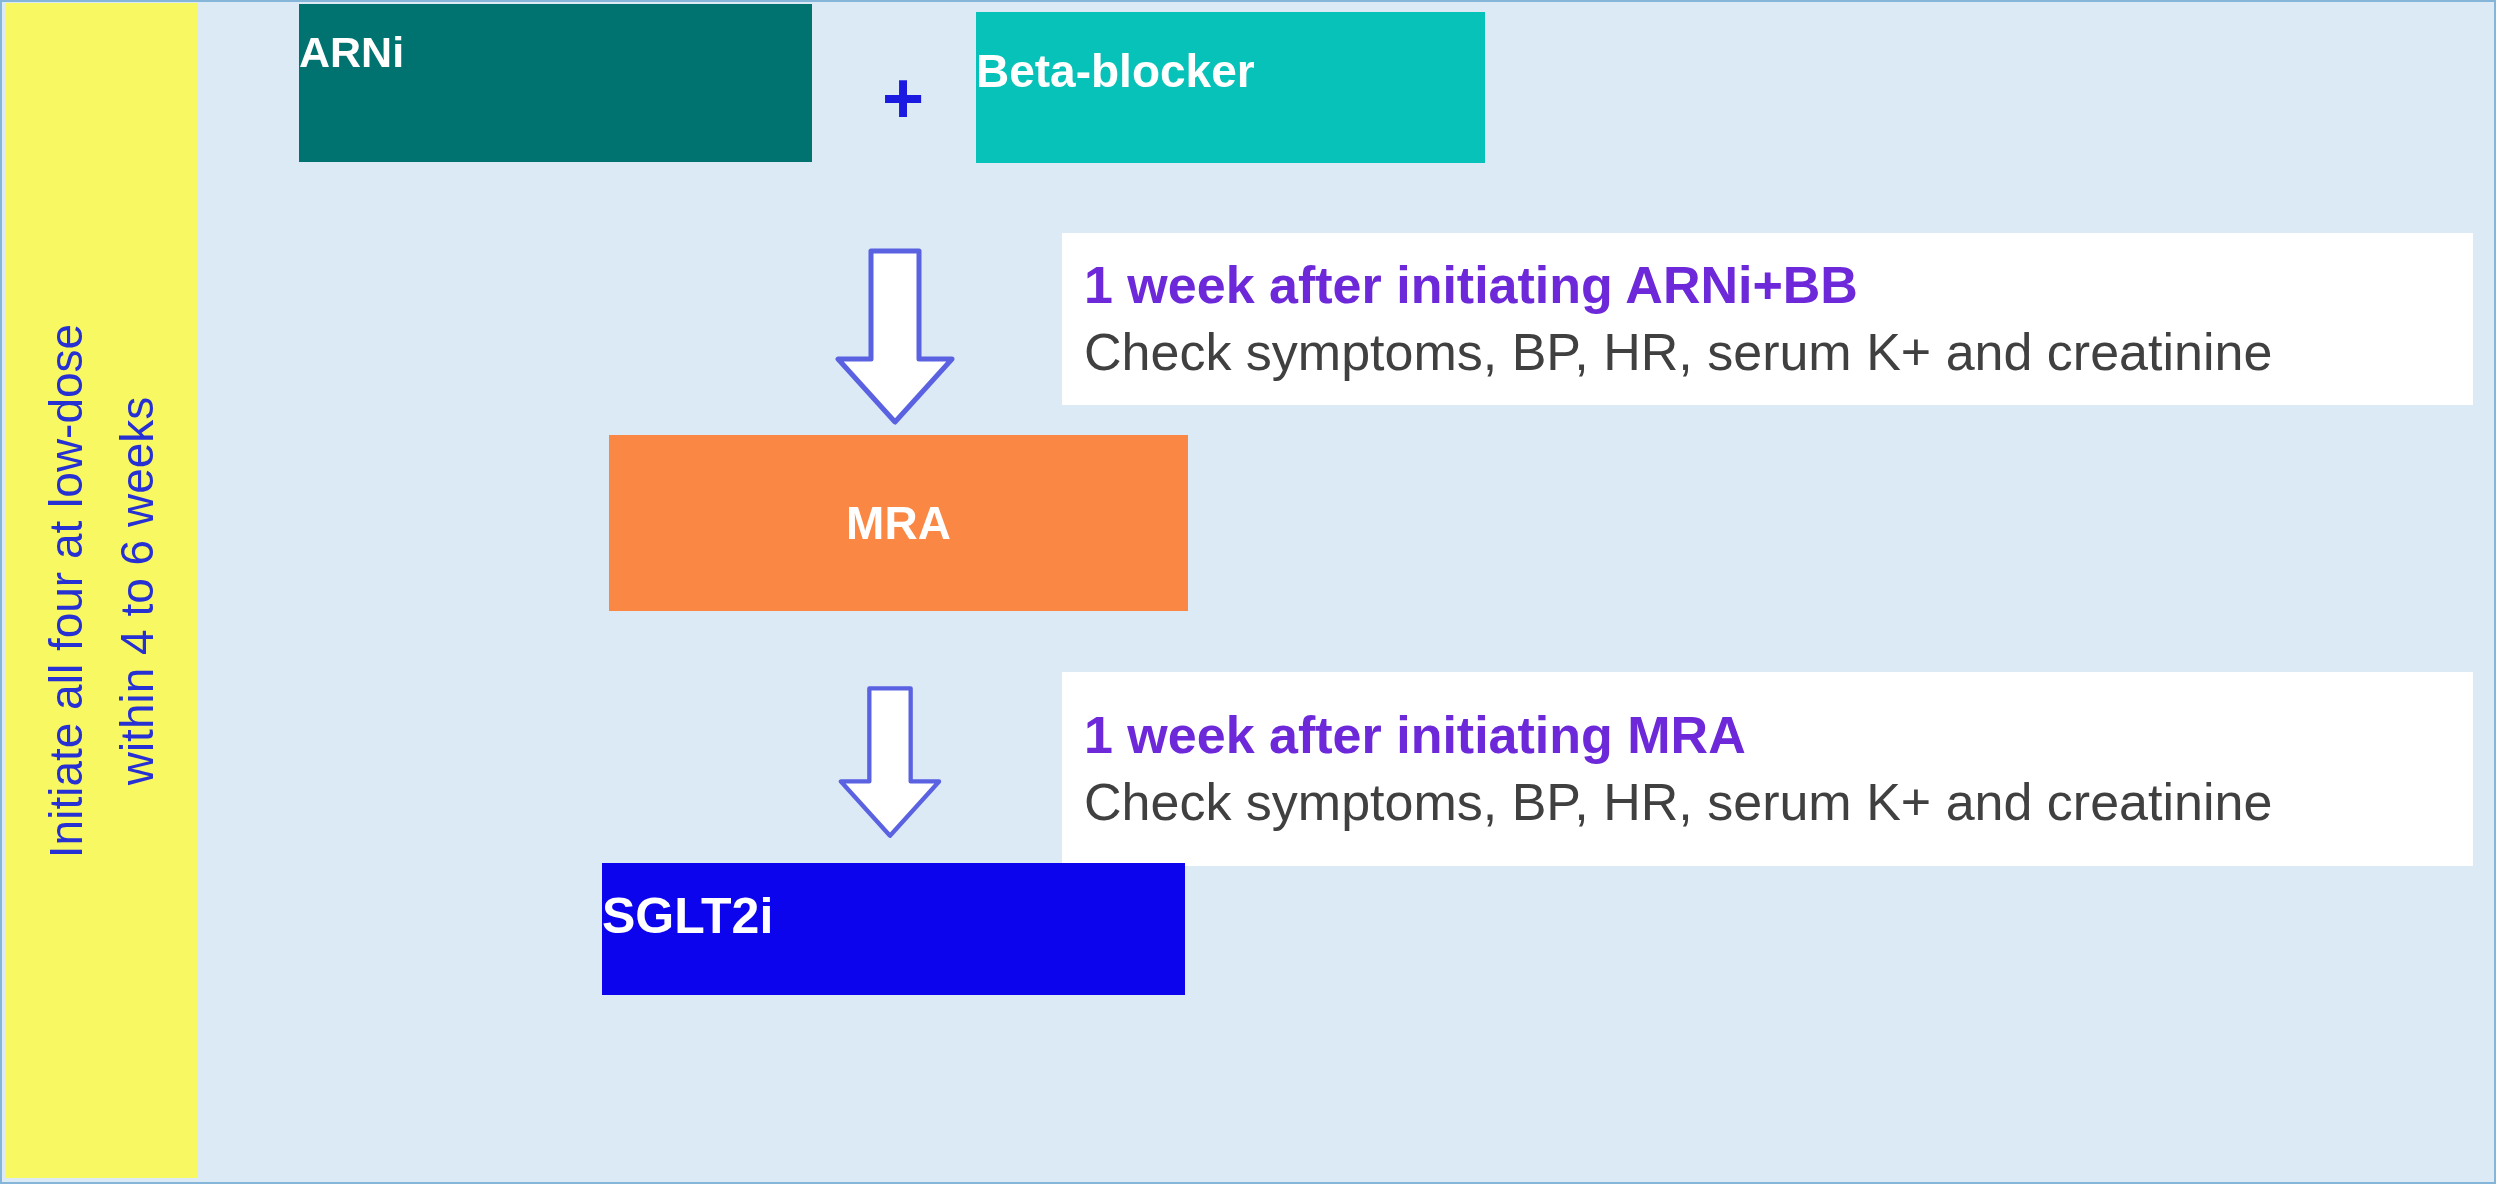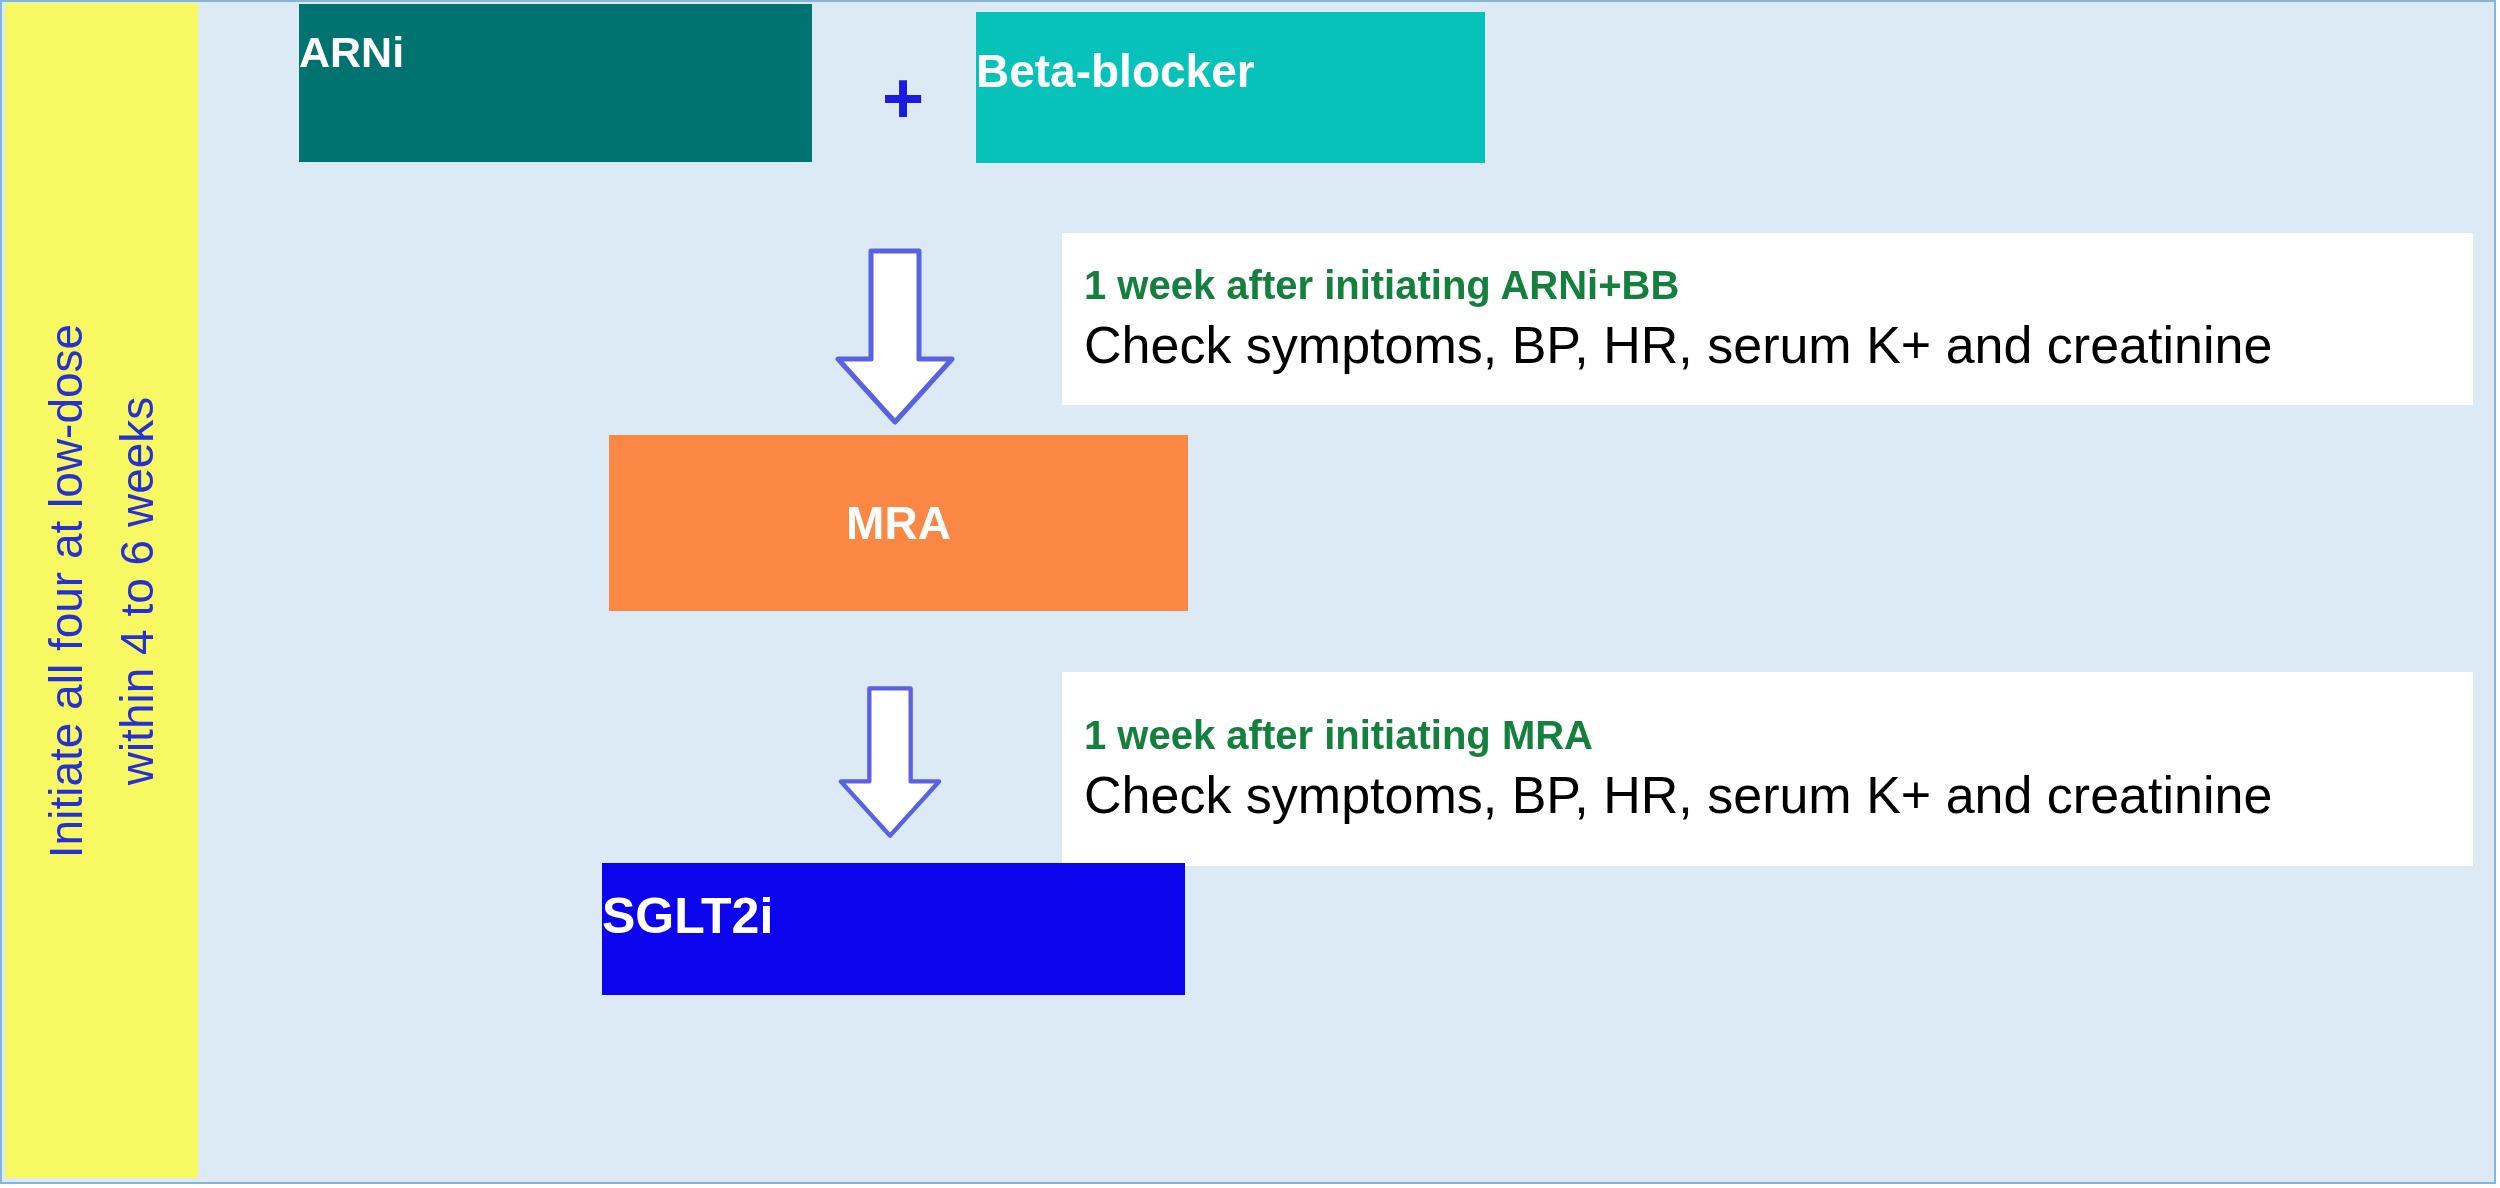--- a/index.html
+++ b/index.html
@@ -76,28 +76,28 @@
     box-sizing: border-box;
     display: flex;
     flex-direction: column;
     justify-content: center;
     padding: 10px 22px;
     row-gap: 4px;
   }
   .note-1 { top: 233px; height: 172px; }
   .note-2 { top: 672px; height: 194px; }
   .note-title {
-    color: #15803d;
+    color: #6d28d9;
     font-weight: bold;
-    font-size: 40px;
+    font-size: 52px;
     line-height: 1.22;
     white-space: nowrap;
   }
   .note-body {
-    color: #000000;
+    color: #404040;
     font-size: 52px;
     line-height: 1.22;
     white-space: nowrap;
   }
 </style>
 </head>
 <body>
 
 <div class="canvas">
   <div class="panel"></div>

